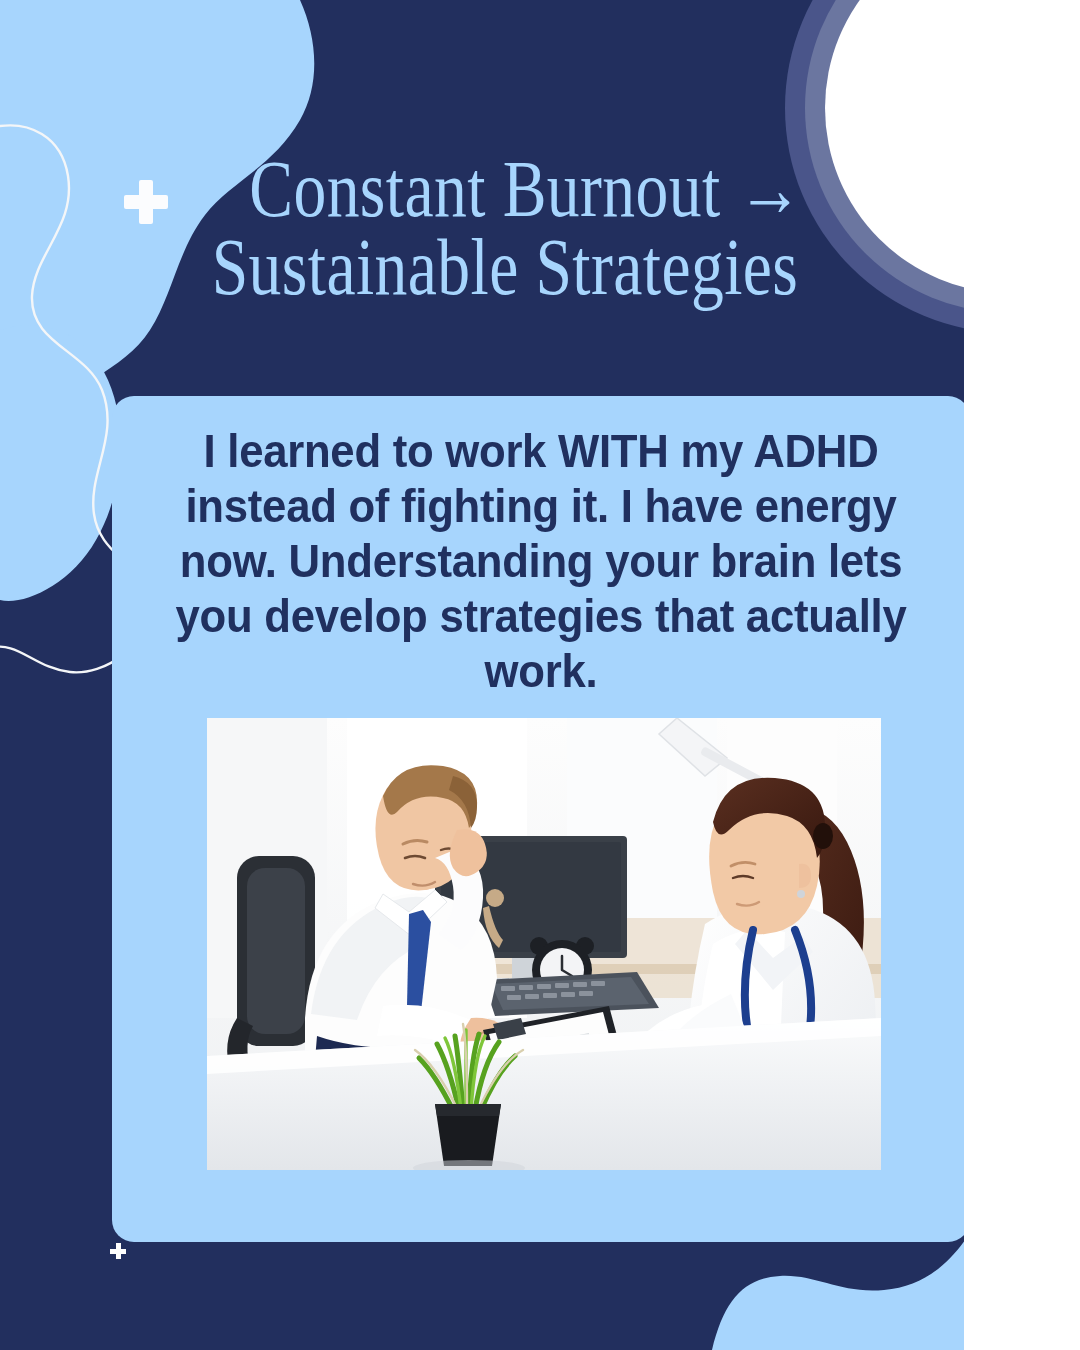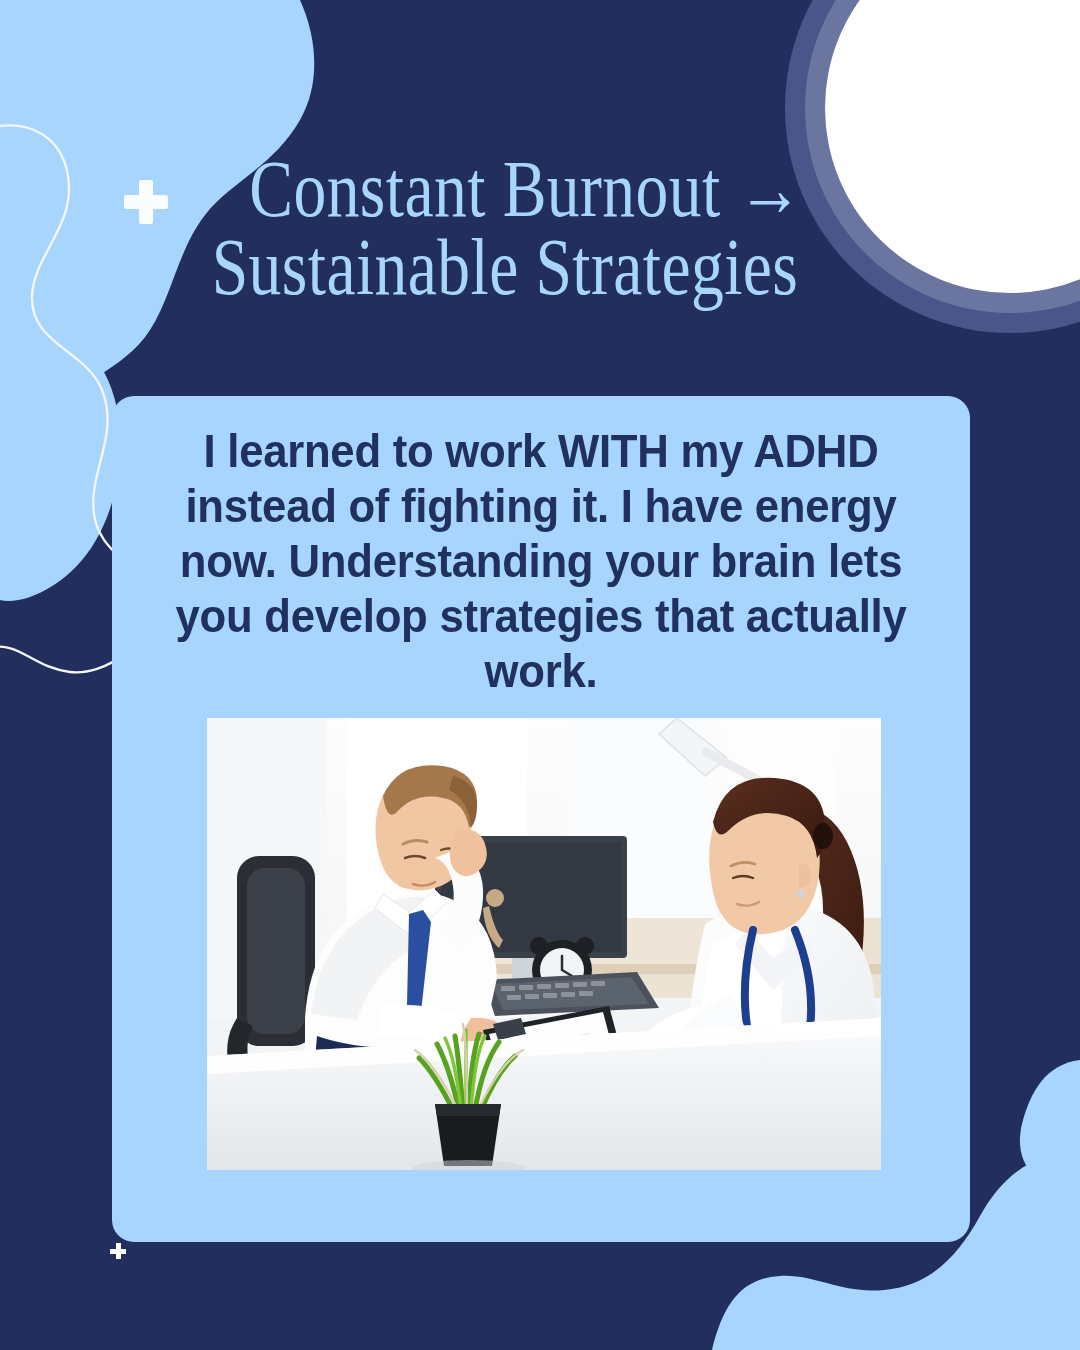--- a/index.html
+++ b/index.html
@@ -6,21 +6,21 @@
     margin: 0;
     padding: 0;
     background: #ffffff;
   }
   body {
     font-family: "Liberation Sans", sans-serif;
   }
 
   #poster {
     position: relative;
-    width: 1080px;
+    width: 964px;
     height: 1350px;
     overflow: hidden;
     background: #222f5e;
   }
 
   
   .bg-layer {
     position: absolute;
     inset: 0;
     width: 1080px;

